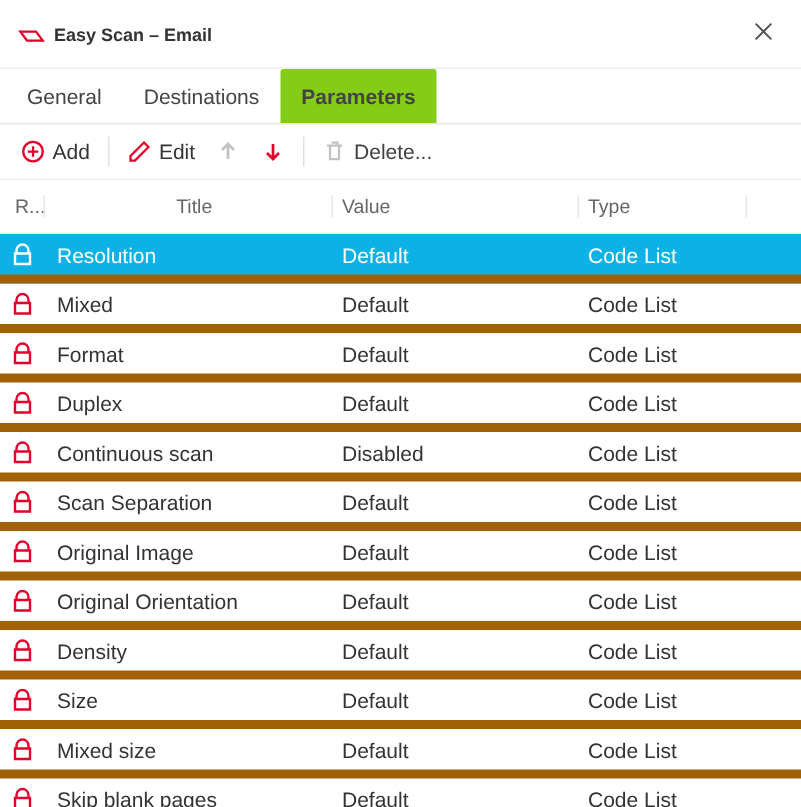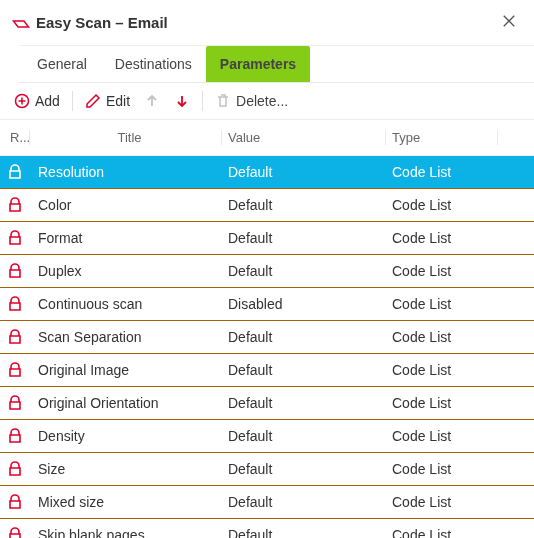--- a/index.html
+++ b/index.html
@@ -1,40 +1,40 @@
 <!DOCTYPE html>
 <html><head>
 <meta charset="utf-8">
 <style>
   * { box-sizing: border-box; margin: 0; padding: 0; font-family: "Segoe UI", Arial, sans-serif; }
   body { width: 534px; height: 538px; background: #fff; font-size: 14px; color: #333; overflow: hidden; }
 
   .titlebar { display: flex; align-items: center; padding: 10px 12px 10px 12px; }
   .titlebar .app-icon { width: 18px; height: 12px; margin-right: 6px; }
-  .titlebar .title { font-weight: 600; font-size: 15px; flex: 1; }
+  .titlebar .title { font-weight: 600; font-size: 12px; flex: 1; }
   .titlebar .close { font-size: 18px; color: #5a5a5a; cursor: pointer; padding: 2px 6px; }
 
-  .tabs { display: flex; border-top: 1px solid #eee; border-bottom: 1px solid #e8e8e8; padding: 0 4px; margin-left: 19px; }
+  .tabs { display: flex; border-top: 1px solid #eee; border-bottom: 1px solid #e8e8e8; padding: 0 4px; }
   .tab { padding: 10px 14px; cursor: pointer; color: #444; }
   .tab.selected { background: #84cc16; font-weight: 700; border-radius: 2px 2px 0 0; }
 
   .toolbar { display: flex; align-items: center; gap: 6px; padding: 8px 10px; border-bottom: 1px solid #eee; }
   .tbtn { display: inline-flex; align-items: flex-end; gap: 5px; padding: 2px 4px; cursor: pointer; color: #333; }
   .tbtn svg { width: 16px; height: 16px; }
   .tbtn.disabled { color: #404040; cursor: default; }
   .sep { width: 1px; height: 20px; background: #e0e0e0; margin: 0 2px; }
 
   .grid { }
   .ghead { display: flex; align-items: center; height: 36px; color: #666; font-size: 13px; border-bottom: 1px solid #eee; }
   .col-r { width: 30px; padding-left: 10px; border-right: 1px solid #e8e8e8; overflow: hidden; white-space: nowrap; }
   .col-title { width: 192px; padding-left: 8px; border-right: 1px solid #e8e8e8; text-align: center; }
   .col-value { width: 164px; padding-left: 6px; border-right: 1px solid #e8e8e8; }
   .col-type { width: 112px; padding-left: 6px; border-right: 1px solid #e8e8e8; }
 
-  .row { display: flex; align-items: center; height: 33px; border-bottom: 1px solid #a16207; }
+  .row { display: flex; align-items: center; height: 33px; border-bottom: 6px solid #a16207; }
   .row .cell-r { width: 30px; display: flex; align-items: center; justify-content: center; }
   .row .cell-title { width: 192px; padding-left: 8px; }
   .row .cell-value { width: 164px; padding-left: 6px; }
   .row .cell-type { width: 112px; padding-left: 6px; }
   .row svg.lock { width: 16px; height: 16px; }
   .row.selected { background: #0cb1e5; color: #fff; }
   .row.selected svg.lock path { stroke: #fff; }
 </style>
 </head>
 <body>
@@ -110,21 +110,21 @@
         <div class="cell-title">Resolution</div>
         <div class="cell-value">Default</div>
         <div class="cell-type">Code List</div>
       </div>
       <div class="row">
         <div class="cell-r">
           <svg class="lock" viewBox="0 0 16 16">
             <path d="M4 7 V5 a4 4 0 0 1 8 0 V7 M3 7 H13 V14 H3 Z" fill="none" stroke="#e1002b" stroke-width="1.6"></path>
           </svg>
         </div>
-        <div class="cell-title">Color</div>
+        <div class="cell-title">Mixed</div>
         <div class="cell-value">Default</div>
         <div class="cell-type">Code List</div>
       </div>
       <div class="row">
         <div class="cell-r">
           <svg class="lock" viewBox="0 0 16 16">
             <path d="M4 7 V5 a4 4 0 0 1 8 0 V7 M3 7 H13 V14 H3 Z" fill="none" stroke="#e1002b" stroke-width="1.6"></path>
           </svg>
         </div>
         <div class="cell-title">Format</div>

